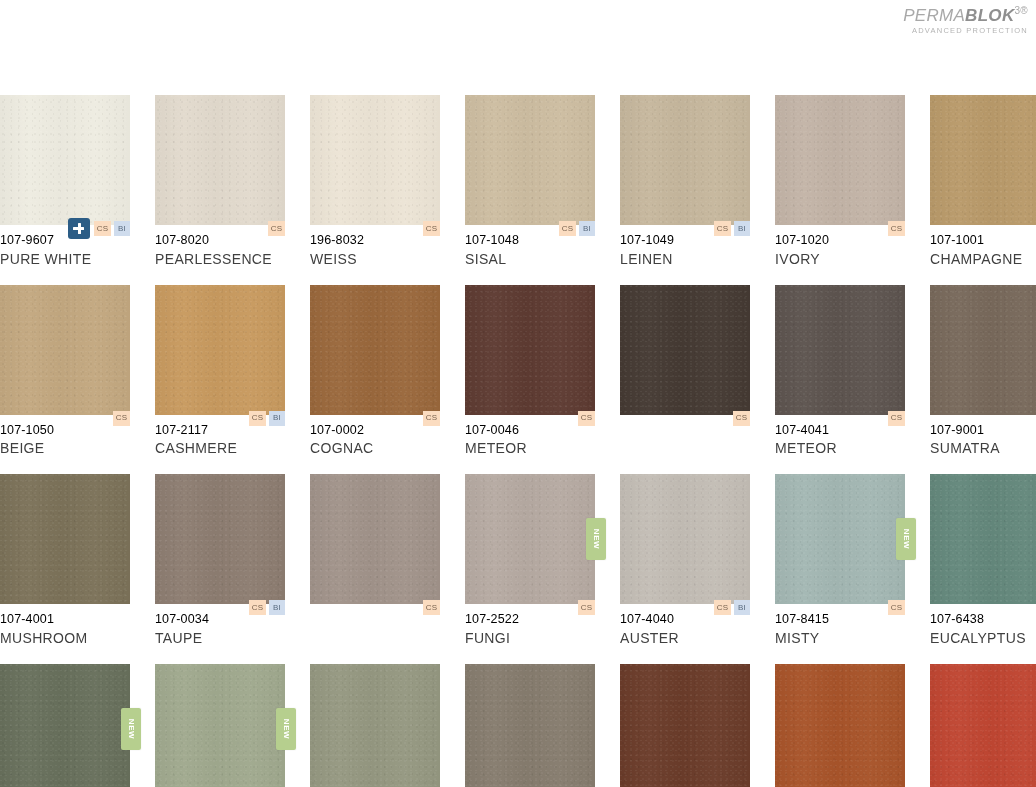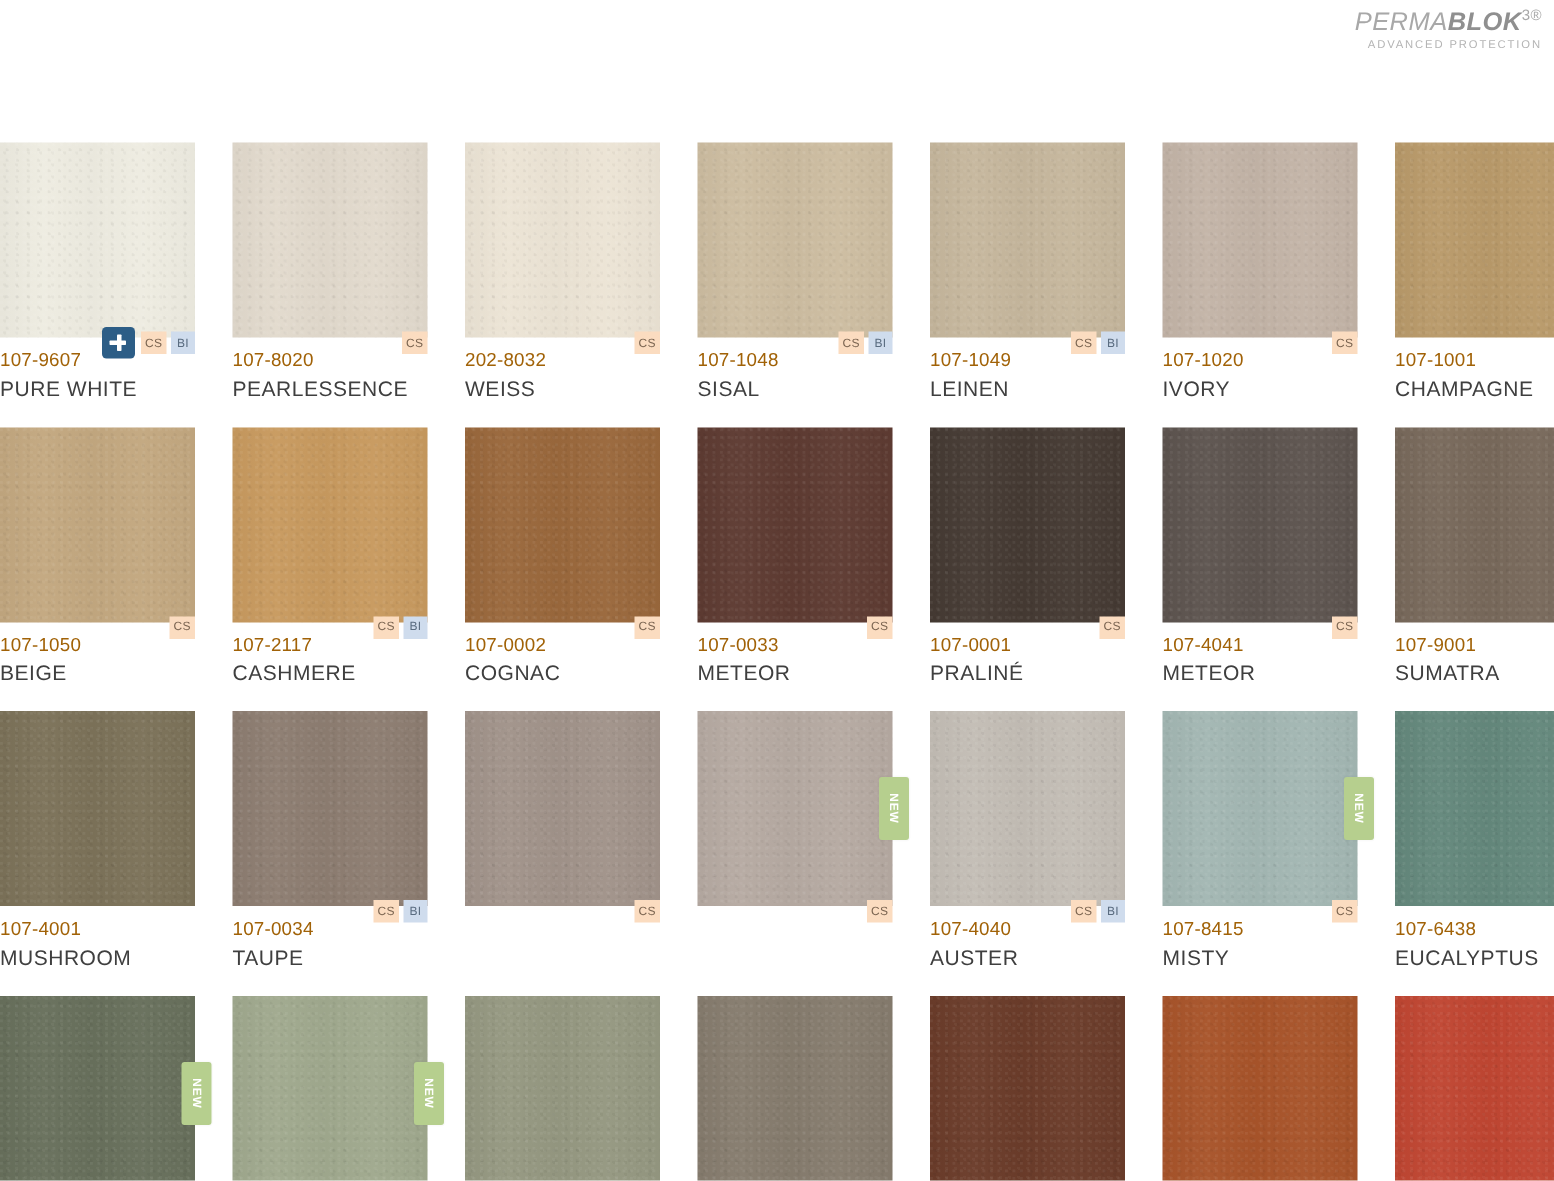--- a/index.html
+++ b/index.html
@@ -151,21 +151,21 @@
 
   
   .caption {
     padding-top: 7px;
     line-height: 1.42;
     color: #4b4b4b;
   }
   .code {
     font-size: 12.5px;
     letter-spacing: .15px;
-    color: #a16207;
+    color: #000000;
   }
   .name {
     font-size: 14px;
     letter-spacing: .35px;
     color: #3f3f3f;
     white-space: nowrap;
   }
 </style>
 </head>
 <body>
@@ -200,21 +200,21 @@
         <div class="name">PEARLESSENCE</div>
       </div>
     </div>
     <div class="cell">
       <div class="swatch" style="background-color: rgb(236, 228, 213);">
         <div class="badges">
           <div class="badge badge-cs">CS</div>
         </div>
       </div>
       <div class="caption">
-        <div class="code">202-8032</div>
+        <div class="code">196-8032</div>
         <div class="name">WEISS</div>
       </div>
     </div>
     <div class="cell">
       <div class="swatch" style="background-color: rgb(205, 189, 161);">
         <div class="badges">
           <div class="badge badge-cs">CS</div>
           <div class="badge badge-bi">BI</div>
         </div>
       </div>
@@ -287,33 +287,29 @@
         <div class="name">COGNAC</div>
       </div>
     </div>
     <div class="cell">
       <div class="swatch" style="background-color: rgb(94, 59, 50);">
         <div class="badges">
           <div class="badge badge-cs">CS</div>
         </div>
       </div>
       <div class="caption">
-        <div class="code">107-0033</div>
+        <div class="code">107-0046</div>
         <div class="name">METEOR</div>
       </div>
     </div>
     <div class="cell">
       <div class="swatch" style="background-color: rgb(69, 58, 51);">
         <div class="badges">
           <div class="badge badge-cs">CS</div>
         </div>
-      </div>
-      <div class="caption">
-        <div class="code">107-0001</div>
-        <div class="name">PRALINÉ</div>
       </div>
     </div>
     <div class="cell">
       <div class="swatch" style="background-color: rgb(93, 84, 79);">
         <div class="badges">
           <div class="badge badge-cs">CS</div>
         </div>
       </div>
       <div class="caption">
         <div class="code">107-4041</div>
@@ -355,20 +351,24 @@
     </div>
     <div class="cell">
       <div class="swatch" style="background-color: rgb(182, 170, 162);">
         <div class="new-ribbon">
           <span>NEW</span>
         </div>
         <div class="badges">
           <div class="badge badge-cs">CS</div>
         </div>
       </div>
+      <div class="caption">
+        <div class="code">107-2522</div>
+        <div class="name">FUNGI</div>
+      </div>
     </div>
     <div class="cell">
       <div class="swatch" style="background-color: rgb(195, 189, 181);">
         <div class="badges">
           <div class="badge badge-cs">CS</div>
           <div class="badge badge-bi">BI</div>
         </div>
       </div>
       <div class="caption">
         <div class="code">107-4040</div>

